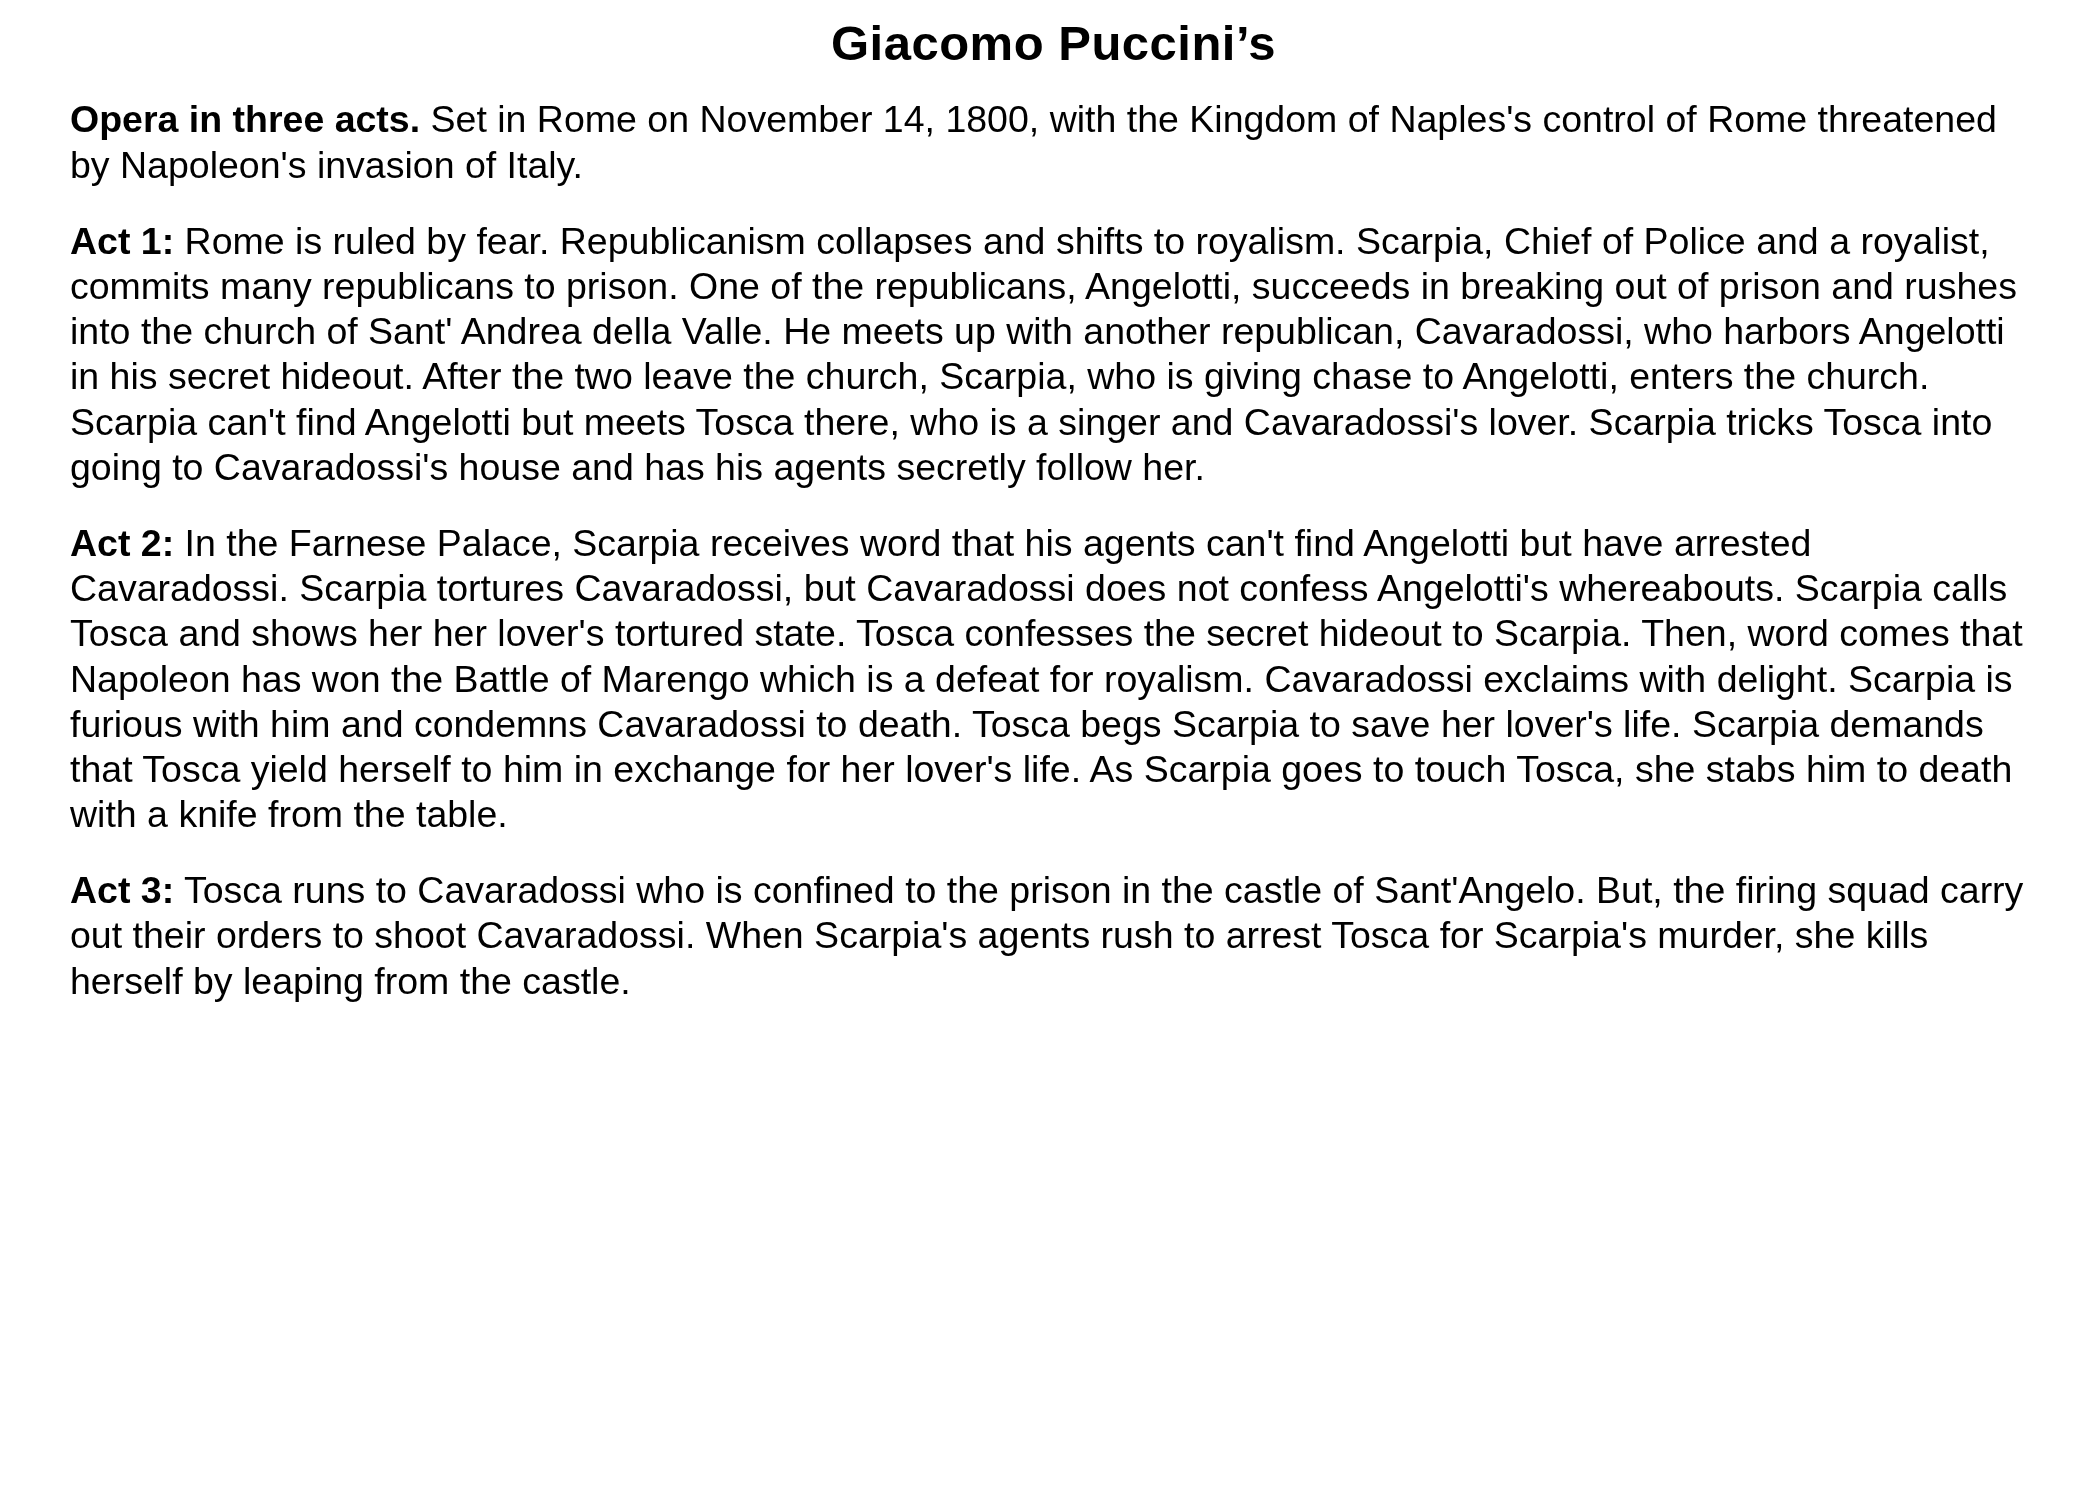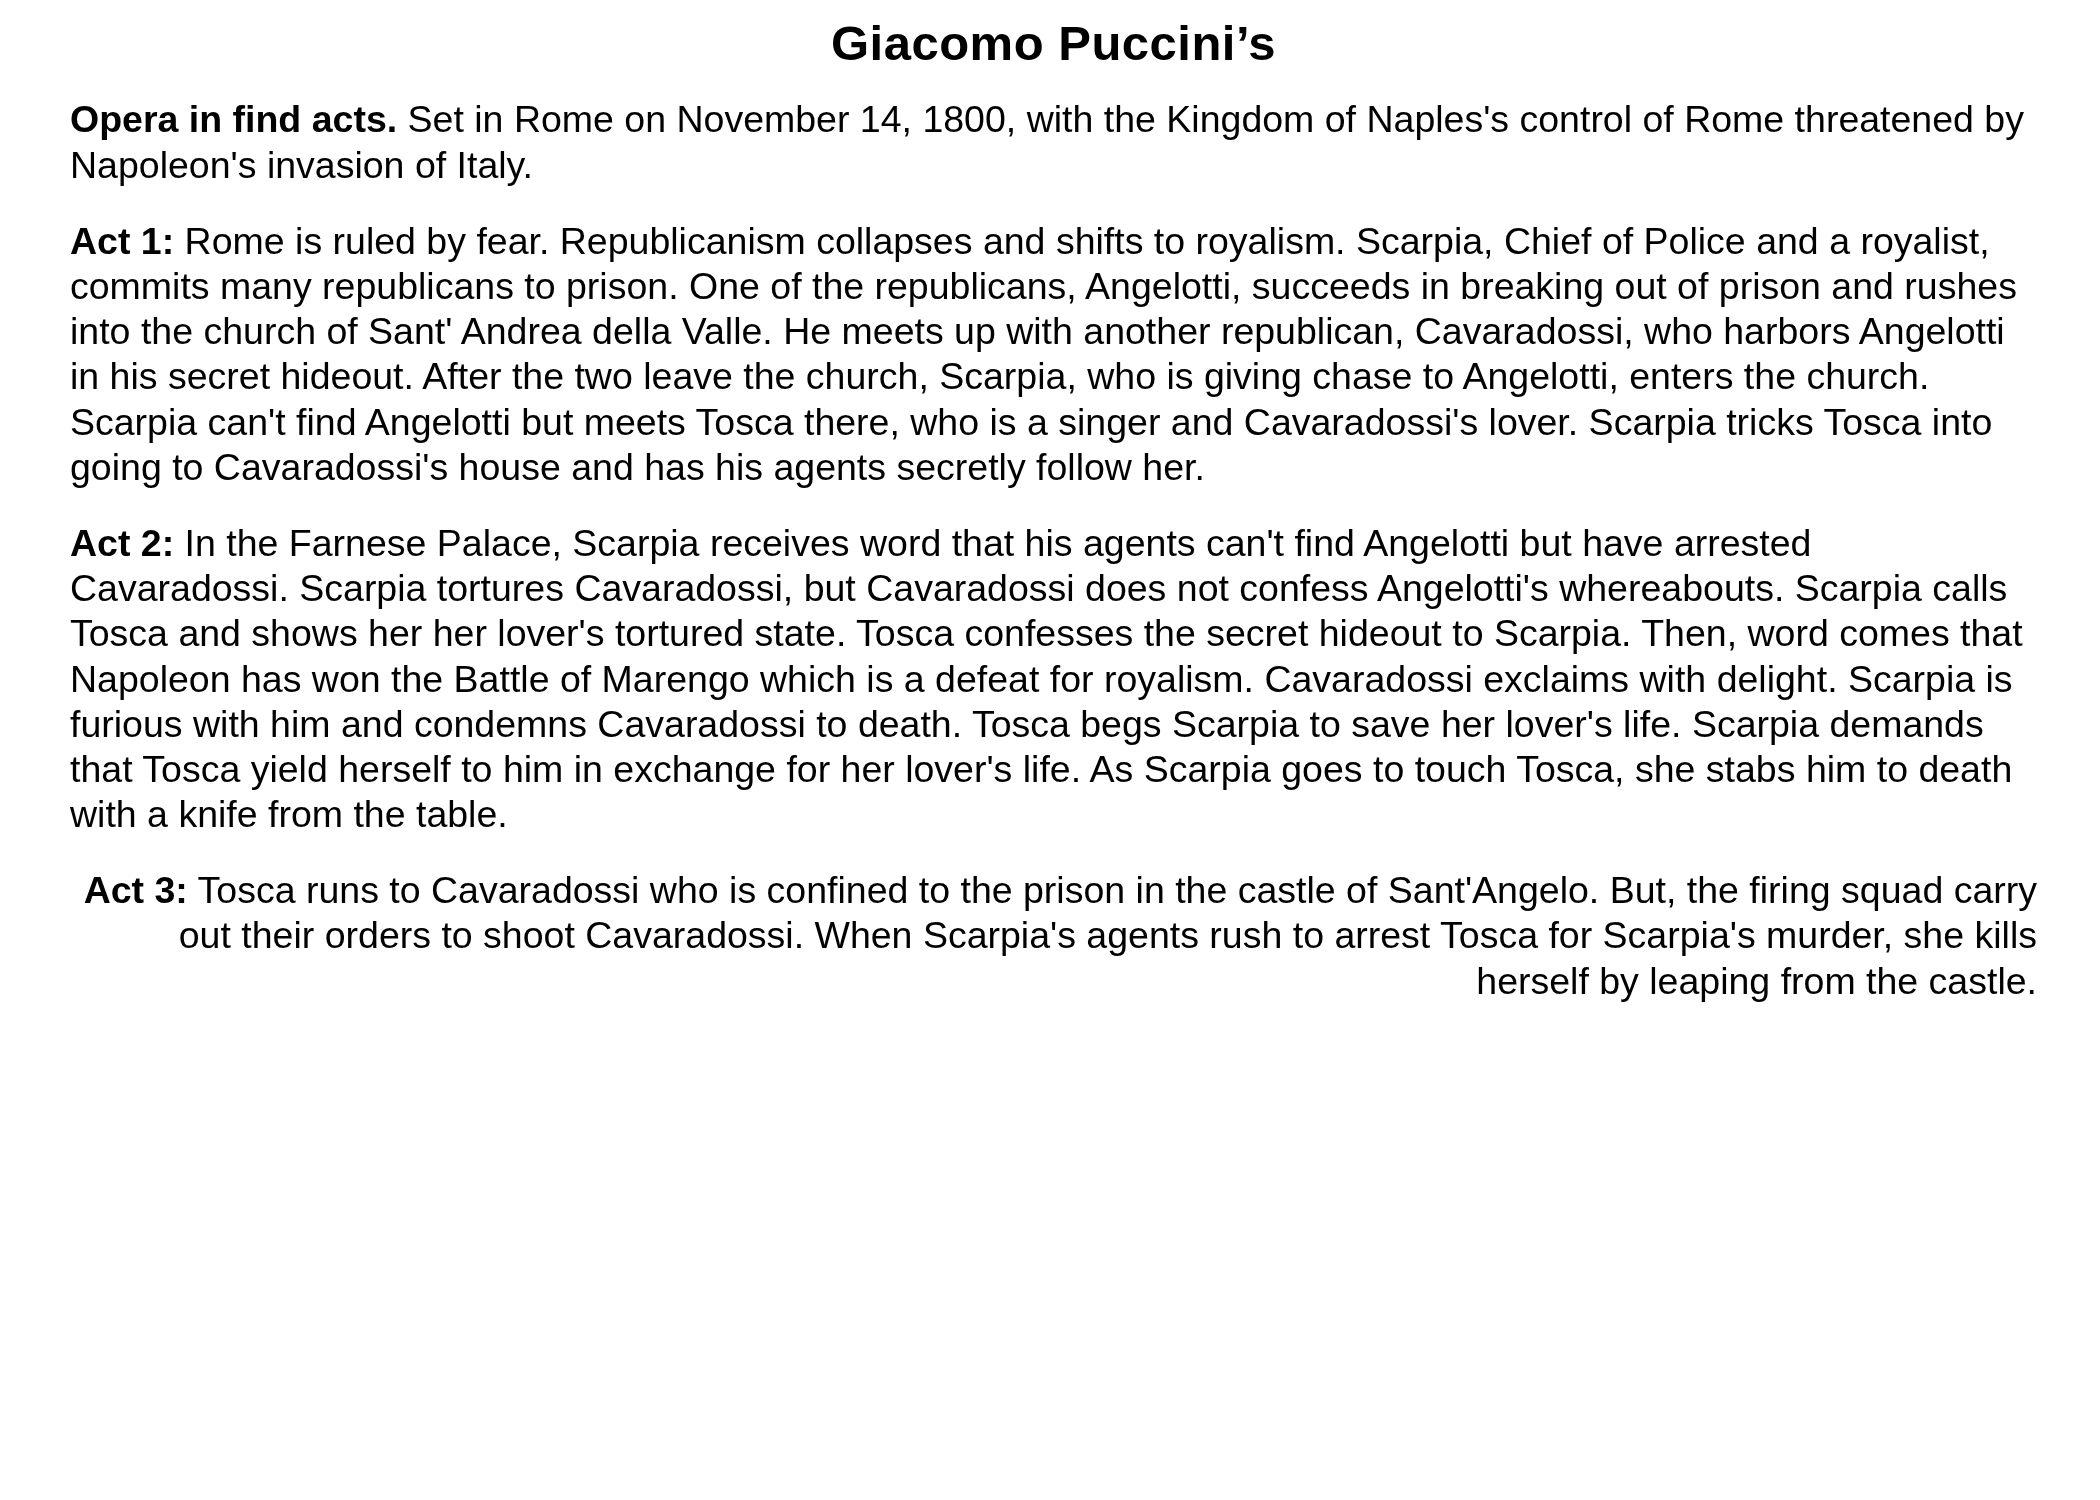--- a/index.html
+++ b/index.html
@@ -57,38 +57,37 @@
     margin-top: 28px;
     font-size: 37.5px;
     line-height: 1.205;
     text-align: left;
   }
   .para {
     margin: 0 0 31px 0;
   }
   .para:last-child {
     margin-bottom: 0;
-    text-align: right;
   }
   .lead {
     font-weight: bold;
   }
 </style>
 </head>
 <body>
 
 <div class="page">
 
   <div class="title-block">
     <div class="composer">Giacomo Puccini’s</div>
   </div>
 
   <div class="body-text">
 
-    <p class="para"><span class="lead">Opera in find acts.</span><span> Set in Rome on November 14, 1800, with the Kingdom of Naples's control of Rome threatened by Napoleon's invasion of Italy.</span></p>
+    <p class="para"><span class="lead">Opera in three acts.</span><span> Set in Rome on November 14, 1800, with the Kingdom of Naples's control of Rome threatened by Napoleon's invasion of Italy.</span></p>
 
     <p class="para"><span class="lead">Act 1:</span><span> Rome is ruled by fear. Republicanism collapses and shifts to royalism. Scarpia, Chief of Police and a royalist, commits many republicans to prison. One of the republicans, Angelotti, succeeds in breaking out of prison and rushes into the church of Sant' Andrea della Valle. He meets up with another republican, Cavaradossi, who harbors Angelotti in his secret hideout. After the two leave the church, Scarpia, who is giving chase to Angelotti, enters the church. Scarpia can't find Angelotti but meets Tosca there, who is a singer and Cavaradossi's lover. Scarpia tricks Tosca into going to Cavaradossi's house and has his agents secretly follow her.</span></p>
 
     <p class="para"><span class="lead">Act 2:</span><span> In the Farnese Palace, Scarpia receives word that his agents can't find Angelotti but have arrested Cavaradossi. Scarpia tortures Cavaradossi, but Cavaradossi does not confess Angelotti's whereabouts. Scarpia calls Tosca and shows her her lover's tortured state. Tosca confesses the secret hideout to Scarpia. Then, word comes that Napoleon has won the Battle of Marengo which is a defeat for royalism. Cavaradossi exclaims with delight. Scarpia is furious with him and condemns Cavaradossi to death. Tosca begs Scarpia to save her lover's life. Scarpia demands that Tosca yield herself to him in exchange for her lover's life. As Scarpia goes to touch Tosca, she stabs him to death with a knife from the table.</span></p>
 
     <p class="para"><span class="lead">Act 3:</span><span> Tosca runs to Cavaradossi who is confined to the prison in the castle of Sant'Angelo. But, the firing squad carry out their orders to shoot Cavaradossi. When Scarpia's agents rush to arrest Tosca for Scarpia's murder, she kills herself by leaping from the castle.</span></p>
 
   </div>
 </div>
 

